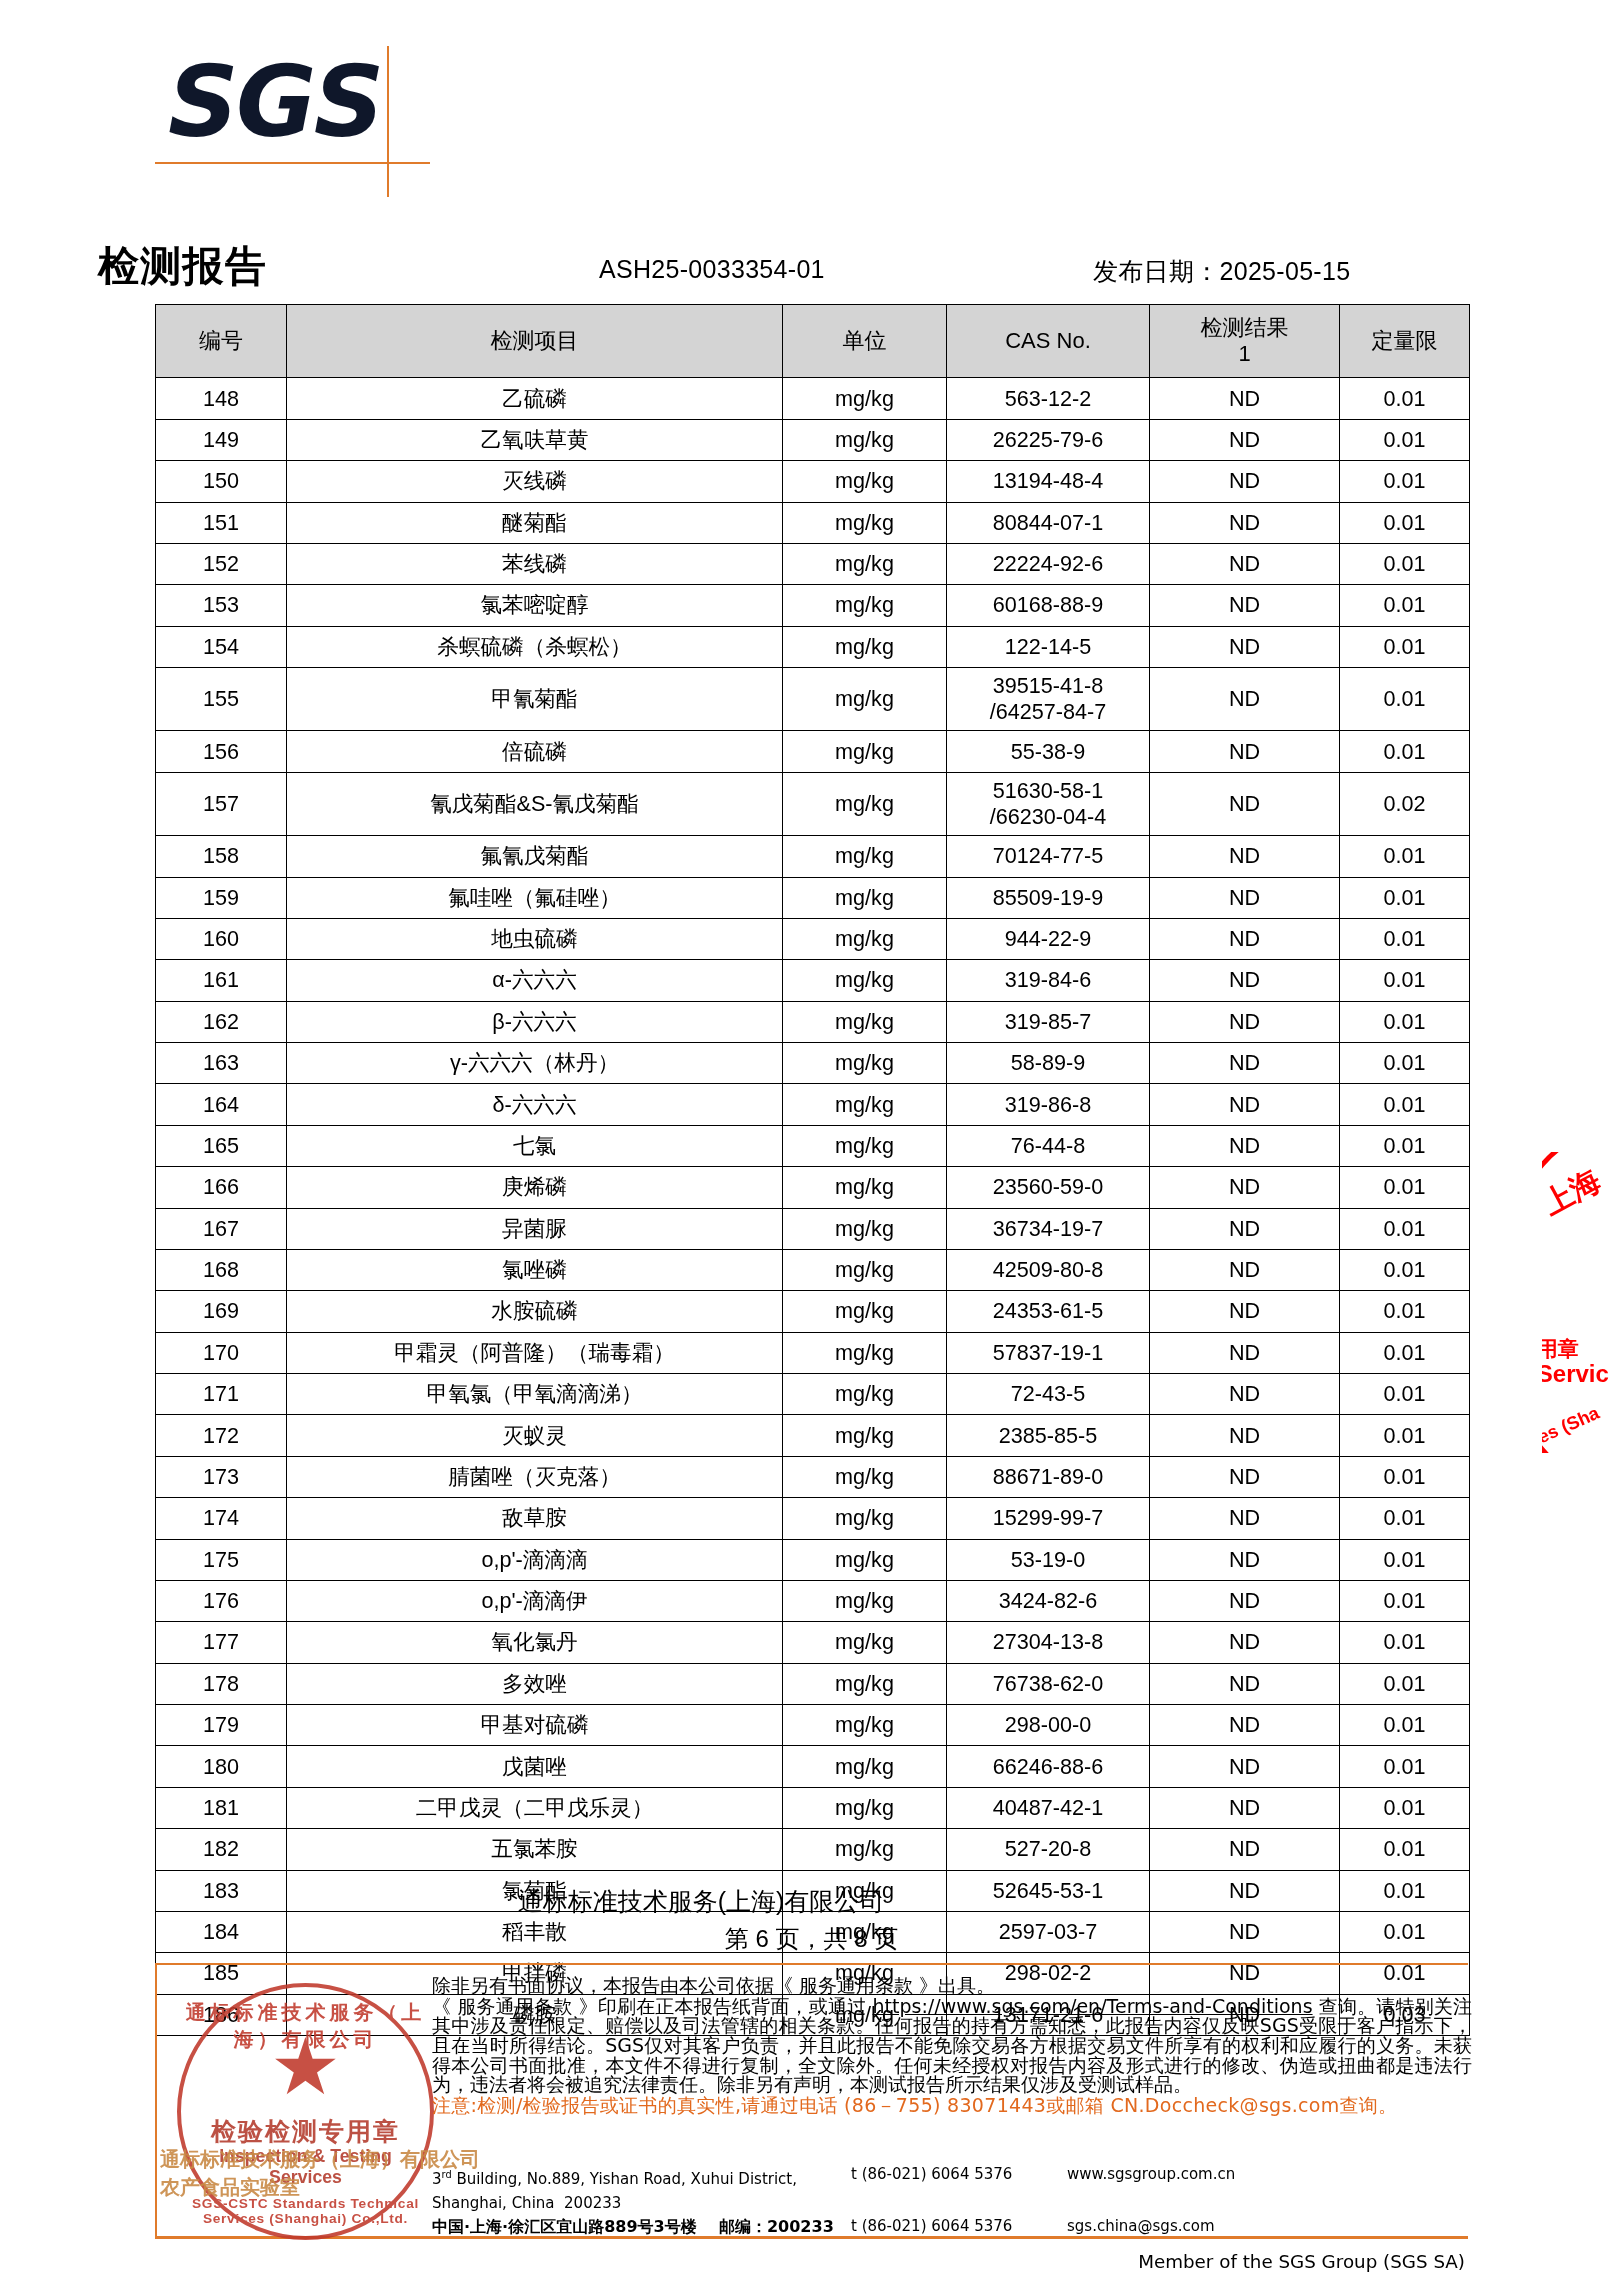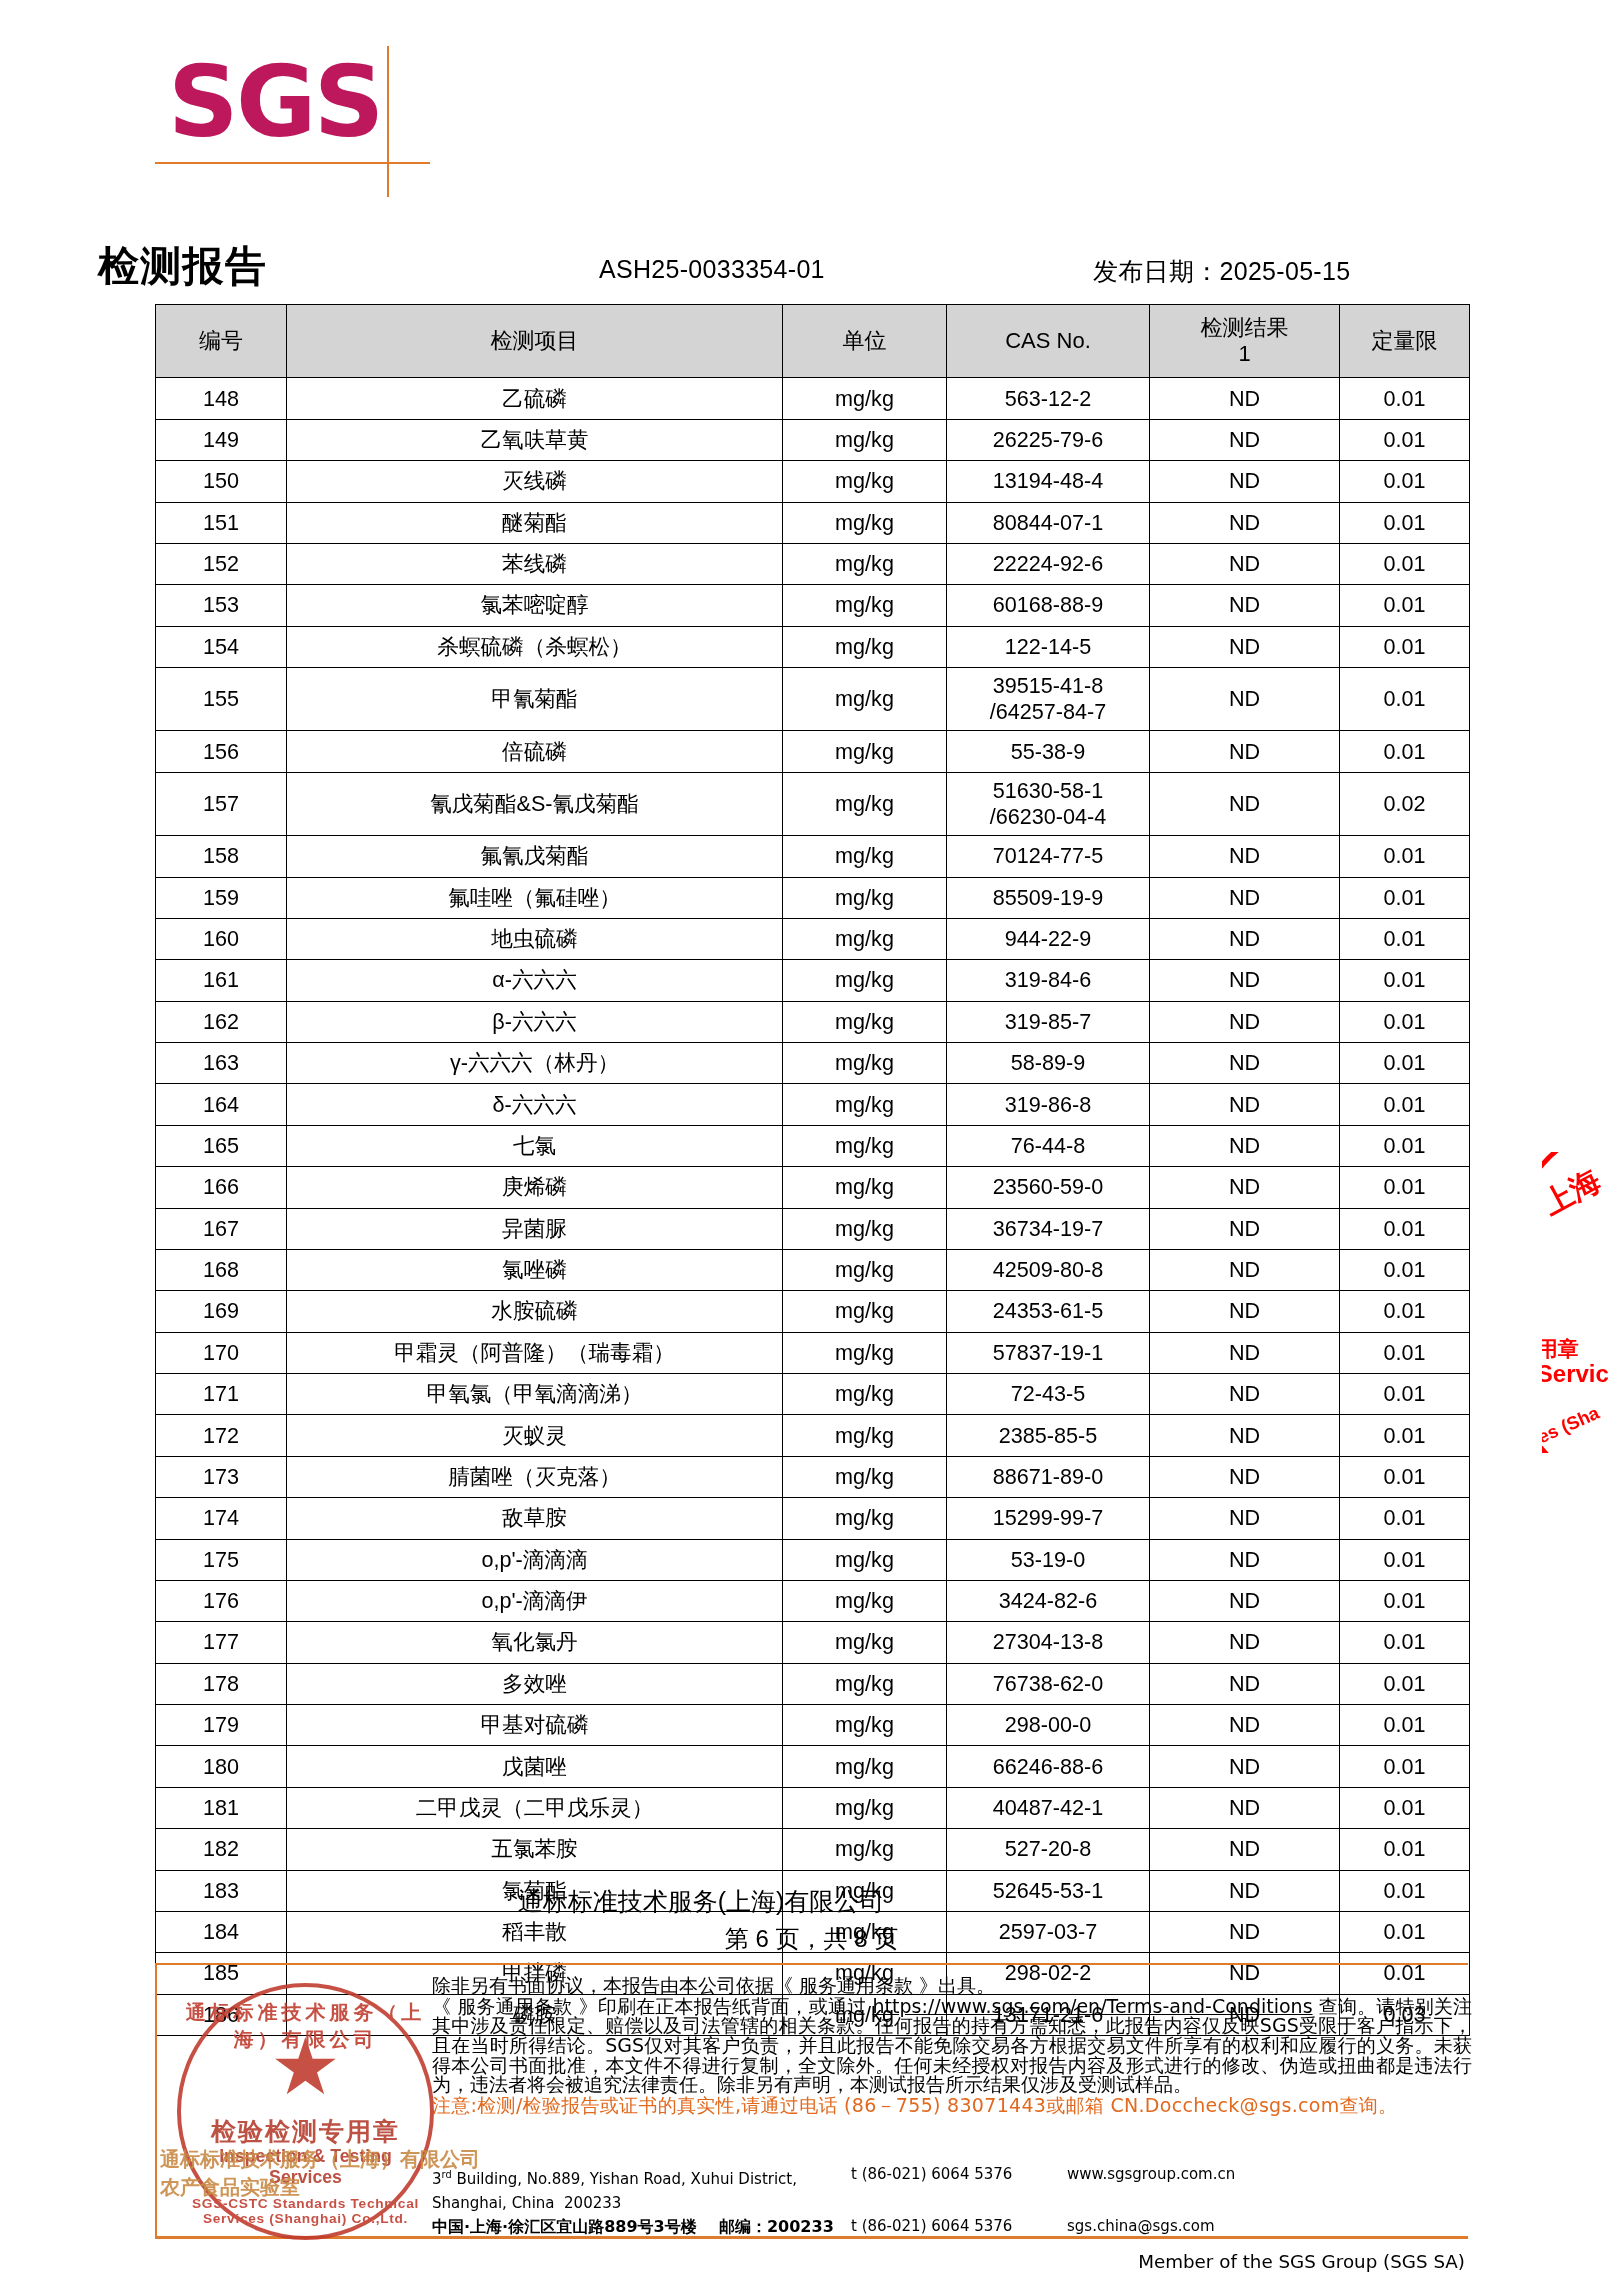--- a/index.html
+++ b/index.html
@@ -13,23 +13,23 @@
   }
   .page{position:relative;width:1623px;height:2295px;}
 
   
   .logo-block{position:absolute;left:155px;top:46px;width:275px;height:131px;}
   .logo-text{
     font-family:"DejaVu Sans",sans-serif;
     font-weight:bold;
     font-size:98px;
     letter-spacing:-2.6px;
-    color:#be185d;
+    color:#0f172a;
     line-height:98px;
-    position:absolute;left:13px;top:6.5px;
+    position:absolute;left:13px;top:6.5px;font-style:italic;
   }
   .logo-vline{position:absolute;left:232px;top:0px;width:2px;height:151px;background:#E07B2B;}
   .logo-hline{position:absolute;left:0px;top:116px;width:275px;height:2px;background:#E07B2B;}
 
   
   .doc-title{
     position:absolute;left:98px;top:239px;
     font-family:"DejaVu Sans",sans-serif;
     font-weight:bold;font-size:41px;letter-spacing:1.3px;
   }

